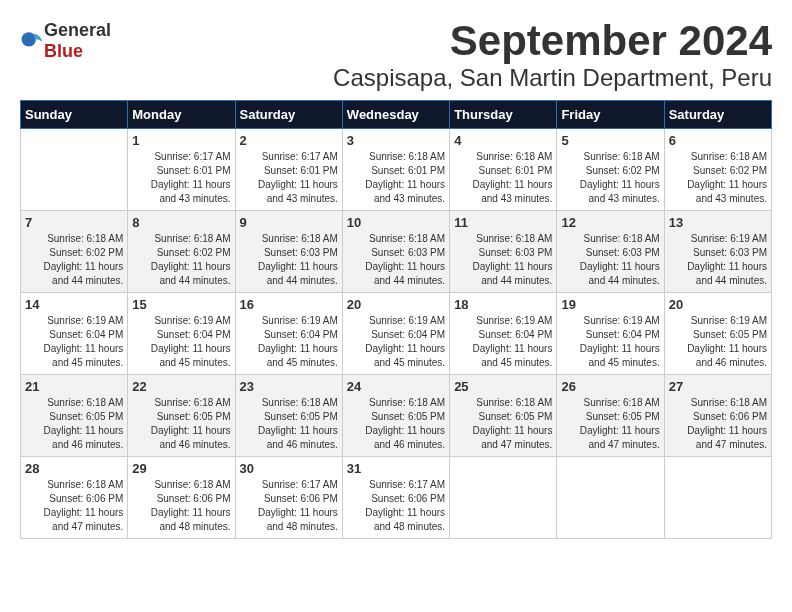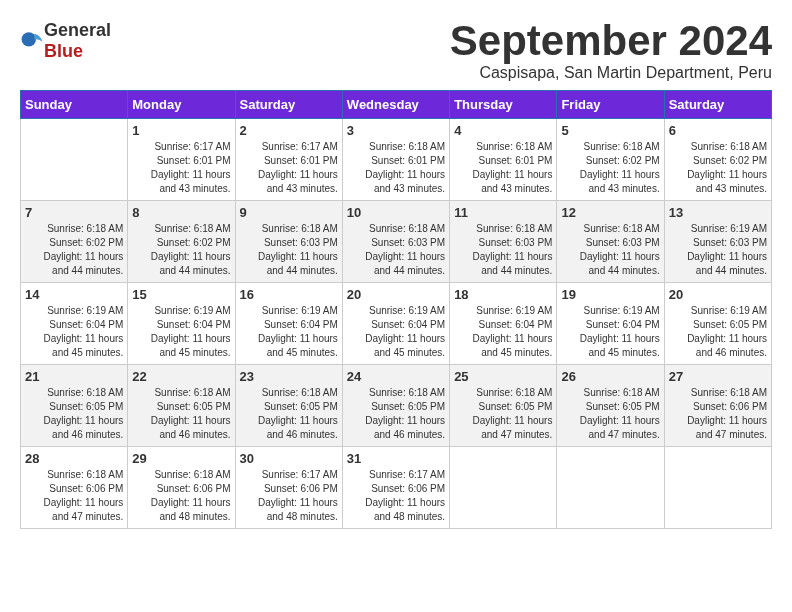--- a/index.html
+++ b/index.html
@@ -37,32 +37,32 @@
     .title-block {
       text-align: right;
     }
     .month-title {
       font-size: 42px;
       font-weight: bold;
       color: #333;
       line-height: 1;
     }
     .location-title {
-      font-size: 16px;
+      font-size: 24px;
       color: #333;
       margin-top: 2px;
       text-align: right;
     }
     table {
       width: 100%;
       border-collapse: collapse;
       margin-top: 8px;
     }
     thead tr th {
-      background-color: #6d28d9;
+      background-color: #0f172a;
       color: #fff;
       padding: 6px 4px;
       font-size: 13px;
       font-weight: bold;
       text-align: left;
       border: 1px solid #2a6db5;
     }
     tbody tr td {
       vertical-align: top;
       border: 1px solid #ccc;

